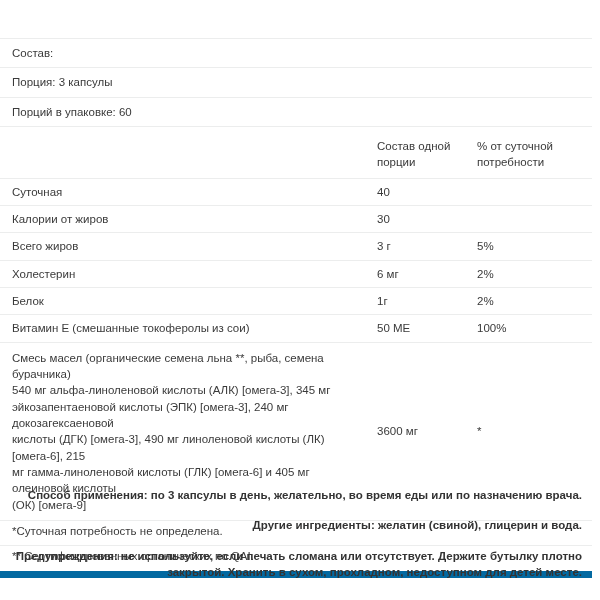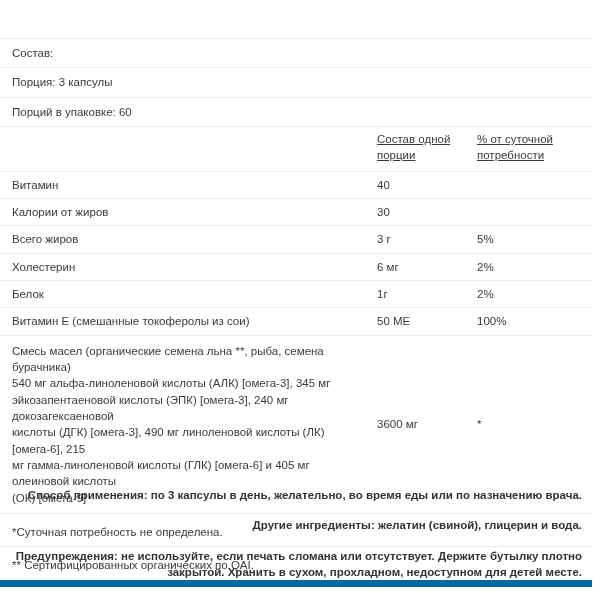--- a/index.html
+++ b/index.html
@@ -44,43 +44,42 @@
 
   .facts-table td {
     border-top: 1px solid #eceded;
     padding: 5px 6px 5px 12px;
     vertical-align: top;
     font-weight: normal;
     text-align: left;
   }
 
   .facts-table tr.row-head td {
-    padding-top: 4px;
+    padding-top: 11px;
     padding-bottom: 7px;
     color: #3a3a3a;
-    text-decoration: underline;
   }
 
   .facts-table tr.row-meta td {
     padding-top: 6px;
     padding-bottom: 6px;
   }
 
   .facts-table tr.row-blend td {
     padding-top: 7px;
     padding-bottom: 7px;
   }
 
   .facts-table tr.row-blend td.blend-amt,
   .facts-table tr.row-blend td.blend-dv {
     vertical-align: middle;
   }
 
   .facts-table tr.row-foot td {
-    padding-top: 10px;
+    padding-top: 2px;
     padding-bottom: 6px;
   }
 
   .facts-table tr.row-last td {
     border-bottom: 7px solid #0369a1;
   }
 
   .blend-text {
     white-space: pre-line;
     display: block;
@@ -139,21 +138,21 @@
         <td></td>
       </tr>
 
       <tr class="row-head">
         <td></td>
         <td>Состав одной порции</td>
         <td>% от суточной потребности</td>
       </tr>
 
       <tr>
-        <td>Витамин</td>
+        <td>Суточная</td>
         <td>40</td>
         <td></td>
       </tr>
       <tr>
         <td>Калории от жиров</td>
         <td>30</td>
         <td></td>
       </tr>
       <tr>
         <td>Всего жиров</td>

